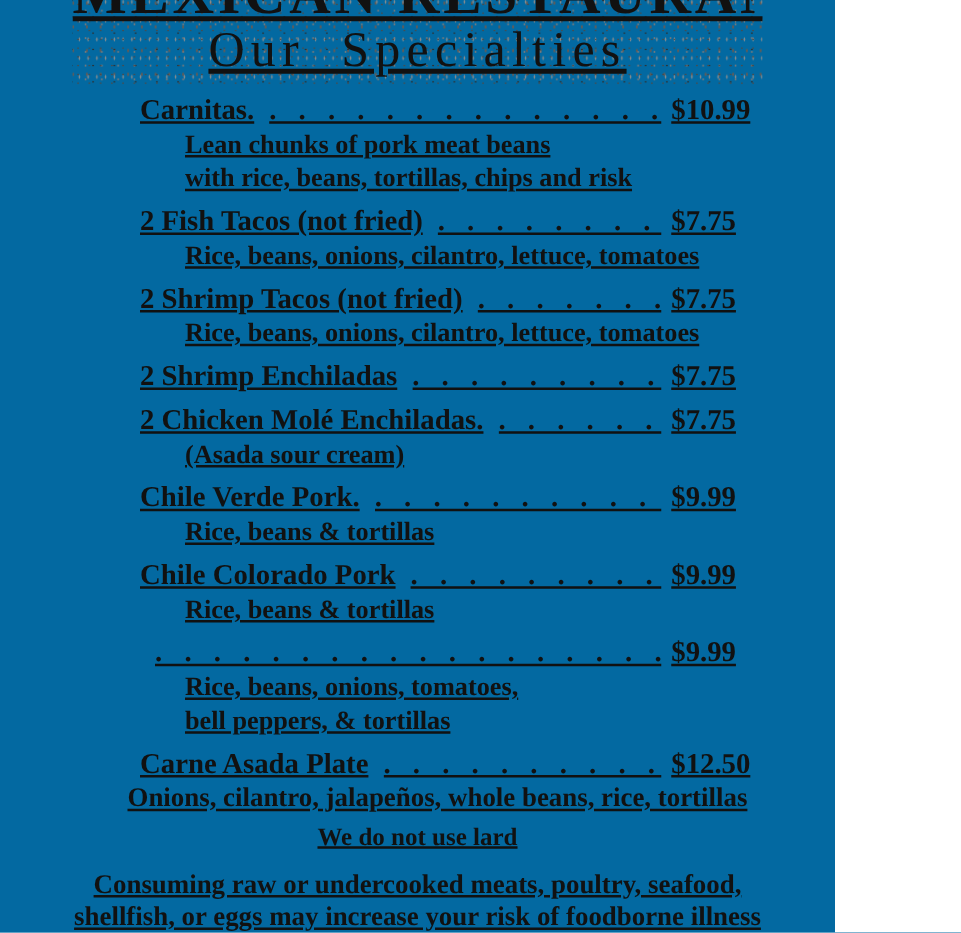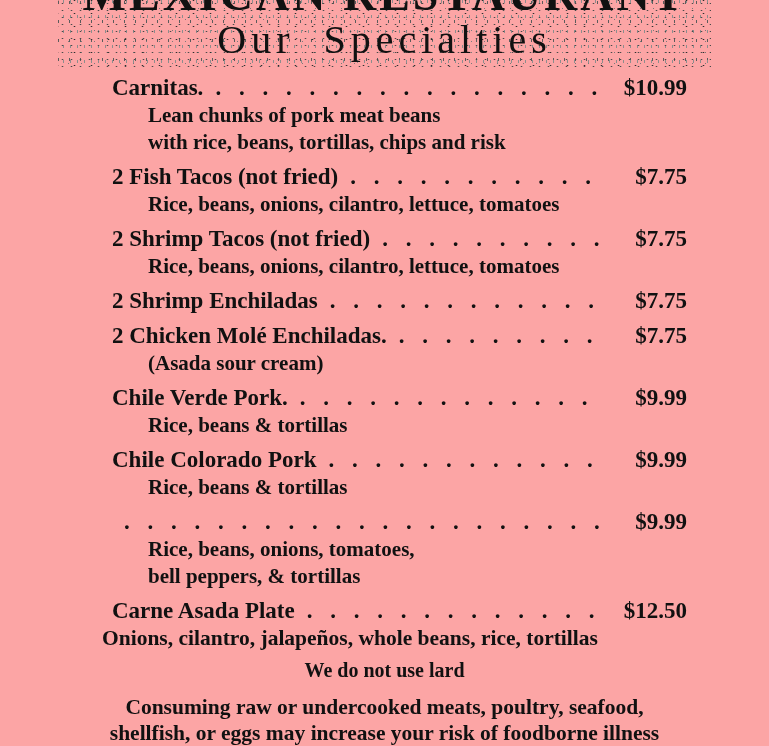--- a/index.html
+++ b/index.html
@@ -6,24 +6,25 @@
   html, body { margin: 0; padding: 0; }
   body {
     width: 769px;
     height: 746px;
     background: #ffffff;
     overflow: hidden;
     font-family: "Liberation Serif", "DejaVu Serif", serif;
     color: #111111;
   }
   .page {
-    width: 769px;
+    width: 668px;
     height: 746px;
-    background: #fca5a5;
-    overflow: hidden;
+    background: #0369a1;
+    overflow: hidden;
+    text-decoration: underline;
   }
 
   
   .menu-header {
     margin: 0 58px 4px 58px;
     padding-bottom: 5px;
     text-align: center;
     overflow: hidden;
     background-image:
       radial-gradient(#4a4a4a 0.7px, transparent 1.1px),
@@ -47,21 +48,21 @@
     font-weight: 400;
     letter-spacing: 5px;
     word-spacing: 14px;
     line-height: 1.12;
     margin: 0;
     white-space: nowrap;
   }
 
   
   .menu-items {
-    padding: 2px 82px 0 112px;
+    padding: 2px 53px 0 112px;
   }
   .item { margin-bottom: 7px; }
   .item-row {
     display: flex;
     align-items: baseline;
     font-size: 23px;
     font-weight: 700;
     line-height: 28px;
     white-space: nowrap;
   }
@@ -69,21 +70,21 @@
   .leader {
     flex: 1 1 auto;
     overflow: hidden;
     margin: 0 8px 0 12px;
     letter-spacing: 6px;
     white-space: nowrap;
   }
   .item-price {
     flex: 0 0 auto;
     min-width: 78px;
-    text-align: right;
+    text-align: left;
   }
   .item-desc {
     font-size: 21px;
     font-weight: 700;
     line-height: 27px;
     padding-left: 36px;
     white-space: nowrap;
   }
   .item-desc.wide {
     padding-left: 0;

